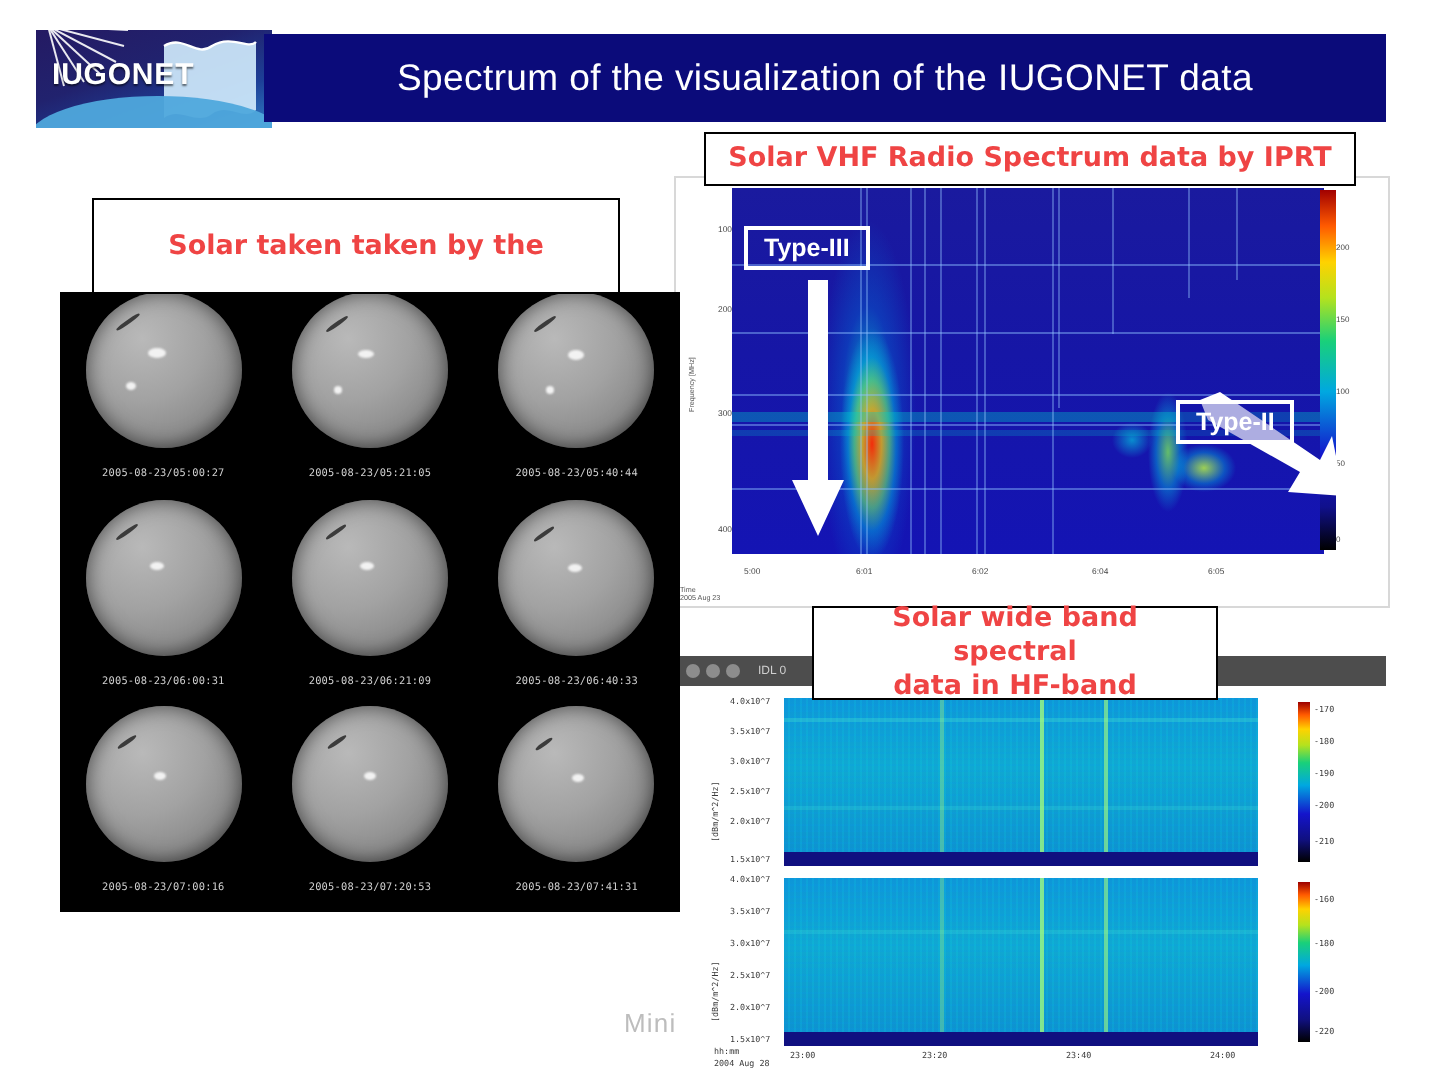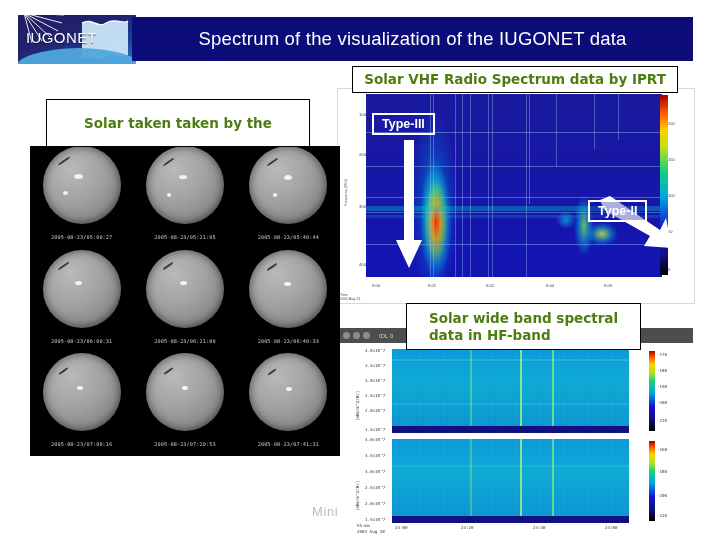--- a/index.html
+++ b/index.html
@@ -32,36 +32,36 @@
     position:absolute;right:4px;top:2px;width:56px;height:46px;
   }
   .logo .burst{position:absolute;left:2px;top:-4px;width:52px;height:34px;}
   .logo .ribbon{
     position:absolute;left:-4px;bottom:-10px;width:130px;height:26px;
     background:#4fa8dc;border-radius:60% 60% 0 0 / 100% 100% 0 0;
     opacity:.95;
   }
   .logo .ltext{
     position:absolute;left:8px;top:14px;
-    color:#ffffff;font-size:15px;font-weight:normal;letter-spacing:.4px;
+    color:#ffffff;font-size:15px;font-weight:bold;letter-spacing:.4px;
     text-shadow:0 1px 1px rgba(0,0,0,.55);
   }
 
   
   .callout{
     position:absolute;background:#ffffff;border:1.5px solid #000000;
-    color:#4d7c0f;
+    color:#ef4444;text-align:center;
     font-family:"DejaVu Sans", sans-serif;
     font-size:13.5px;font-weight:bold;line-height:1.25;
     display:flex;align-items:center;justify-content:center;
     box-sizing:border-box;padding:3px 8px;z-index:40;
   }
   #callout-iprt{left:352px;top:66px;width:326px;height:27px;}
   #callout-smart{left:46px;top:99px;width:264px;height:48px;}
-  #callout-hf{left:406px;top:303px;width:235px;height:47px;}
+  #callout-hf{left:406px;top:303px;width:203px;height:47px;}
 
   
   .solar-grid{
     position:absolute;left:30px;top:146px;width:310px;height:310px;
     background:#000000;z-index:20;
     display:grid;grid-template-columns:repeat(3,1fr);grid-template-rows:repeat(3,1fr);
   }
   .solar-cell{position:relative;overflow:hidden;}
   .disk{
     position:absolute;left:50%;top:38%;transform:translate(-50%,-50%);

